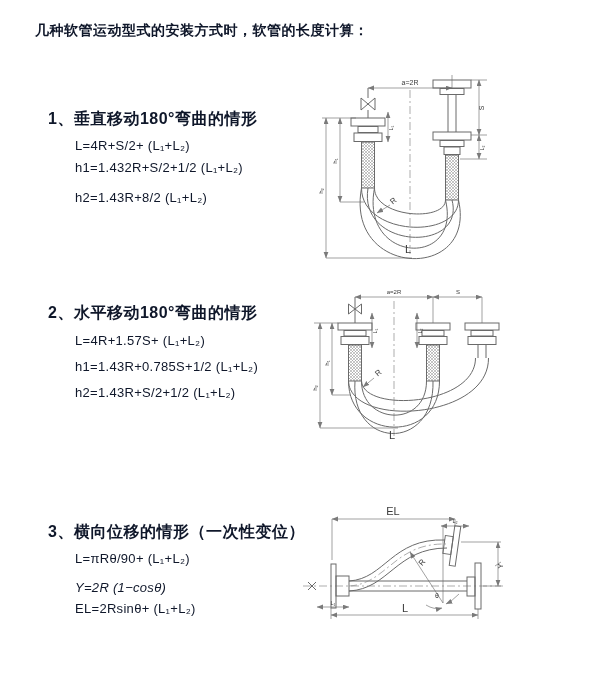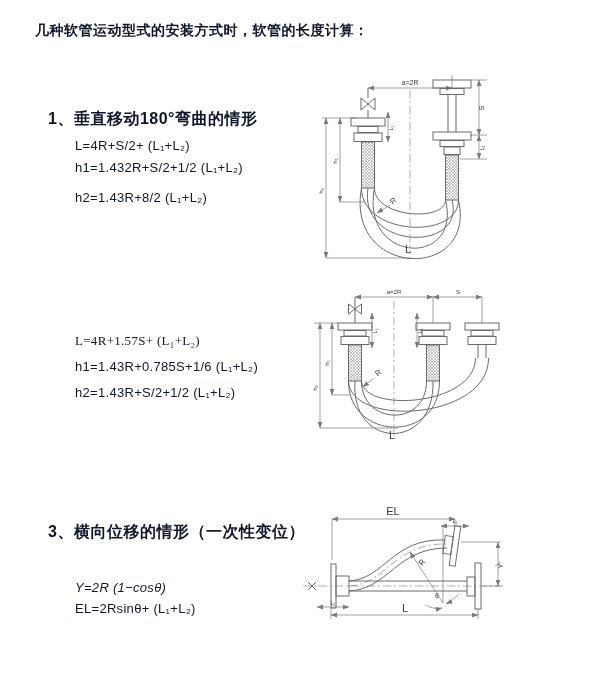--- a/index.html
+++ b/index.html
@@ -5,21 +5,21 @@
   html,body{margin:0;padding:0;background:#ffffff;}
   .page{
     position:relative;width:600px;height:675px;background:#ffffff;overflow:hidden;
     font-family:"Liberation Sans","DejaVu Sans",sans-serif;color:#0f172a;
   }
   .title{position:absolute;left:35px;top:22px;font-size:14px;font-weight:700;letter-spacing:0.5px;}
   .sec-heading{position:absolute;left:48px;font-size:16px;font-weight:700;letter-spacing:0.5px;white-space:nowrap;}
   .formula{position:absolute;left:75px;font-size:13px;font-weight:400;letter-spacing:0.3px;white-space:nowrap;}
   .h1{top:109px;} .h2{top:303px;} .h3{top:522px;}
   .f1{top:138px;} .f2{top:160px;} .f3{top:190px;}
-  .f4{top:333px;font-family:Liberation Serif, serif;} .f5{top:359px;} .f6{top:385px;}
+  .f4{top:333px;} .f5{top:359px;} .f6{top:385px;}
   .f7{top:551px;} .f8{top:580px;font-style:italic;} .f9{top:601px;text-align:right;}
   .dia{position:absolute;}
   .d1{left:300px;top:62px;} .d2{left:300px;top:278px;} .d3{left:295px;top:500px;}
   svg .draw{stroke:#6a6a6a;stroke-width:1;fill:none;}
   svg .dim{stroke:#7a7a7a;stroke-width:0.7;fill:none;}
   svg .cl{stroke:#8a8a8a;stroke-width:0.7;fill:none;stroke-dasharray:8 3 2 3;}
   svg text{fill:#3a3a3a;font-family:"Liberation Sans","DejaVu Sans",sans-serif;}
   .lblS{font-size:7px;} .lblXS{font-size:5.5px;} .lblM{font-size:8px;} .lblL{font-size:11px;} .lblH{font-size:6px;}
 </style>
 </head>
@@ -27,25 +27,27 @@
 
 <div class="page">
 
   <div class="title">几种软管运动型式的安装方式时，软管的长度计算：</div>
 
   <div class="sec-heading h1">1、垂直移动180°弯曲的情形</div>
   <div class="formula f1">L=4R+S/2+ (L₁+L₂)</div>
   <div class="formula f2">h1=1.432R+S/2+1/2 (L₁+L₂)</div>
   <div class="formula f3">h2=1.43R+8/2 (L₁+L₂)</div>
 
+  <div class="sec-heading h2">2、水平移动180°弯曲的情形</div>
   <div class="formula f4">L=4R+1.57S+ (L₁+L₂)</div>
-  <div class="formula f5">h1=1.43R+0.785S+1/6 (L₁+L₂)</div>
+  <div class="formula f5">h1=1.43R+0.785S+1/2 (L₁+L₂)</div>
   <div class="formula f6">h2=1.43R+S/2+1/2 (L₁+L₂)</div>
 
   <div class="sec-heading h3">3、横向位移的情形（一次性变位）</div>
+  <div class="formula f7">L=πRθ/90+ (L₁+L₂)</div>
   <div class="formula f8">Y=2R (1−cosθ)</div>
   <div class="formula f9">EL=2Rsinθ+ (L₁+L₂)</div>
 
   <svg class="dia d1" width="300" height="200" viewBox="0 0 300 200">
     <defs>
       <marker id="ae1" markerWidth="8" markerHeight="6" refX="6.3" refY="2.5" orient="auto" markerUnits="userSpaceOnUse">
         <path d="M0,0 L6.5,2.5 L0,5 Z" fill="#7a7a7a"></path>
       </marker>
       <marker id="as1" markerWidth="8" markerHeight="6" refX="6.3" refY="2.5" orient="auto-start-reverse" markerUnits="userSpaceOnUse">
         <path d="M0,0 L6.5,2.5 L0,5 Z" fill="#7a7a7a"></path>

